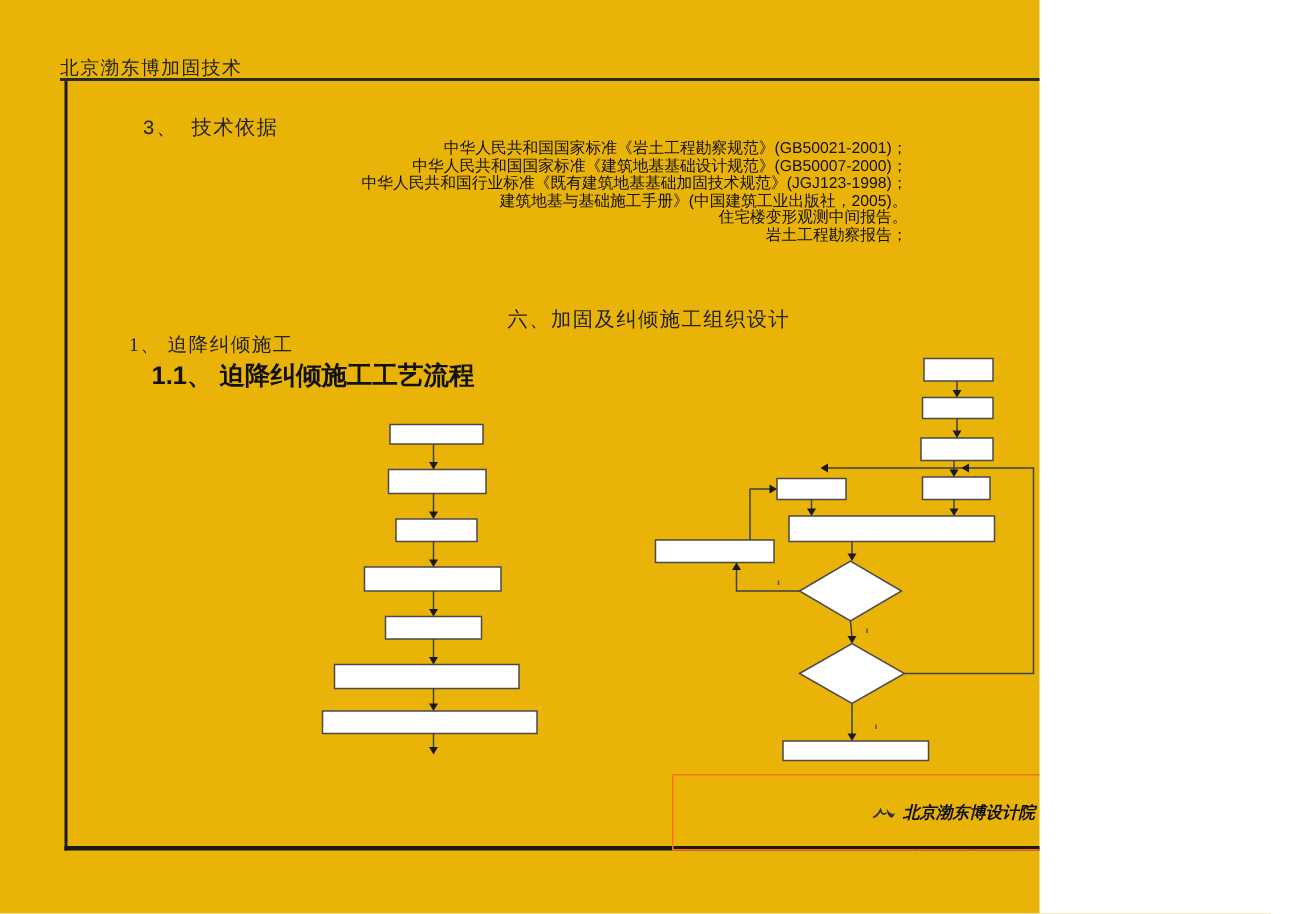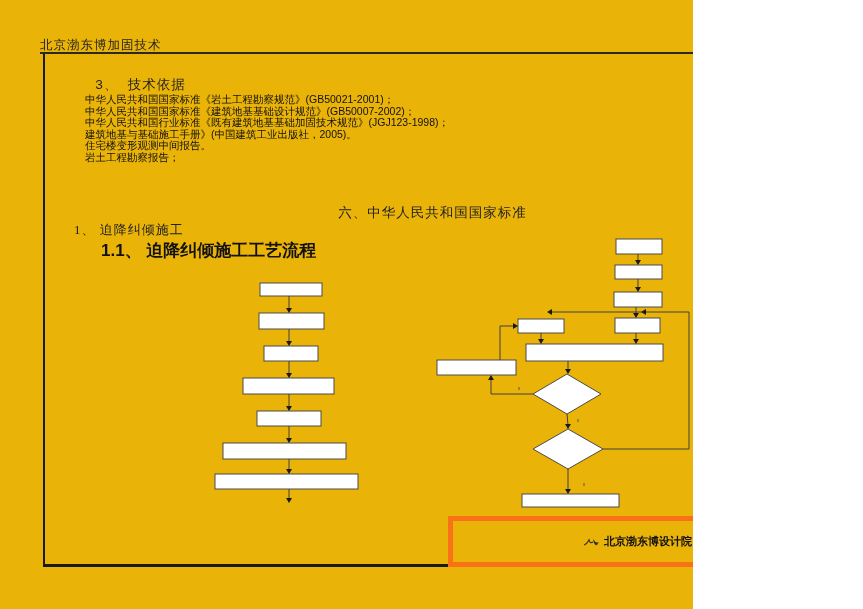--- a/index.html
+++ b/index.html
@@ -6,58 +6,58 @@
   #page{position:relative;width:693px;height:609px;background:#eab308;overflow:hidden;
         font-family:"Liberation Sans",sans-serif;color:#1a1a1a;}
   .abs{position:absolute;}
   
   #doc-header{left:40px;top:37px;font-family:"Liberation Serif",serif;font-size:12.5px;letter-spacing:1px;color:#222;}
   #header-rule{left:40px;top:52px;width:786px;height:2px;background:#2a2a2a;}
   
   #frame{left:43px;top:54px;width:779px;height:513px;border-left:2px solid #1a1a1a;border-right:2px solid #1a1a1a;border-bottom:3px solid #1a1a1a;box-sizing:border-box;}
   
   #sec3-title{left:95px;top:76px;font-family:Liberation Mono, monospace;font-size:13.5px;letter-spacing:1px;color:#222;}
-  #refs{left:85px;top:94px;width:520px;font-size:10.5px;line-height:11.5px;color:#111;}
+  #refs{left:85px;top:94px;width:520px;font-size:10.5px;line-height:11.5px;color:#111;text-align:right;}
   
   #sec6-title{left:43px;top:204px;width:779px;text-align:center;font-family:"Liberation Serif",serif;font-size:13.5px;letter-spacing:1px;color:#222;}
-  #sec6-item1{left:74px;top:221px;font-family:"Liberation Serif",serif;font-size:13px;letter-spacing:1px;color:#222;}
+  #sec6-item1{left:86px;top:221px;font-family:"Liberation Serif",serif;font-size:13px;letter-spacing:1px;color:#222;}
   #sec6-item11{left:101px;top:239px;font-size:17px;font-weight:700;color:#111;}
   
   svg .box{fill:#ffffff;stroke:#4a4a4a;stroke-width:1;}
   svg .ln{stroke:#404040;stroke-width:1;fill:none;}
   svg .ah{fill:#1a1a1a;stroke:none;}
   svg .tick{stroke:#555;stroke-width:1;}
   
   #titleblock{left:448px;top:516px;width:374px;height:51px;border-collapse:collapse;table-layout:fixed;font-size:10px;color:#111;}
-  #titleblock td{border:5px solid #f97316;text-align:center;vertical-align:middle;padding:0;overflow:hidden;white-space:nowrap;}
+  #titleblock td{border:1px solid #f97316;text-align:center;vertical-align:middle;padding:0;overflow:hidden;white-space:nowrap;font-style:italic;}
   #titleblock .inst{font-weight:700;font-size:11px;}
   #titleblock .code{font-weight:700;}
   .logo{display:inline-block;vertical-align:-2px;margin-right:4px;}
 </style>
 </head>
 <body>
 
 <div id="page">
 
   <div class="abs" id="doc-header">北京渤东博加固技术</div>
   <div class="abs" id="header-rule"></div>
   <div class="abs" id="frame"></div>
 
   <div class="abs" id="sec3-title">3、 技术依据</div>
 
   <div class="abs" id="refs">
     <div>中华人民共和国国家标准《岩土工程勘察规范》(GB50021-2001)；</div>
-    <div>中华人民共和国国家标准《建筑地基基础设计规范》(GB50007-2002)；</div>
+    <div>中华人民共和国国家标准《建筑地基基础设计规范》(GB50007-2000)；</div>
     <div>中华人民共和国行业标准《既有建筑地基基础加固技术规范》(JGJ123-1998)；</div>
     <div>建筑地基与基础施工手册》(中国建筑工业出版社，2005)。</div>
     <div>住宅楼变形观测中间报告。</div>
     <div>岩土工程勘察报告；</div>
   </div>
 
-  <div class="abs" id="sec6-title">六、中华人民共和国国家标准</div>
+  <div class="abs" id="sec6-title">六、加固及纠倾施工组织设计</div>
   <div class="abs" id="sec6-item1">1、 迫降纠倾施工</div>
   <div class="abs" id="sec6-item11">1.1、 迫降纠倾施工工艺流程</div>
 
   <svg class="abs" style="left:205px;top:275px;" width="170" height="235">
     <rect class="box" x="55" y="8" width="62" height="13"></rect>
     <rect class="box" x="54" y="38" width="65" height="16"></rect>
     <rect class="box" x="59" y="71" width="54" height="15"></rect>
     <rect class="box" x="38" y="103" width="91" height="16"></rect>
     <rect class="box" x="52" y="136" width="64" height="15"></rect>
     <rect class="box" x="18" y="168" width="123" height="16"></rect>

